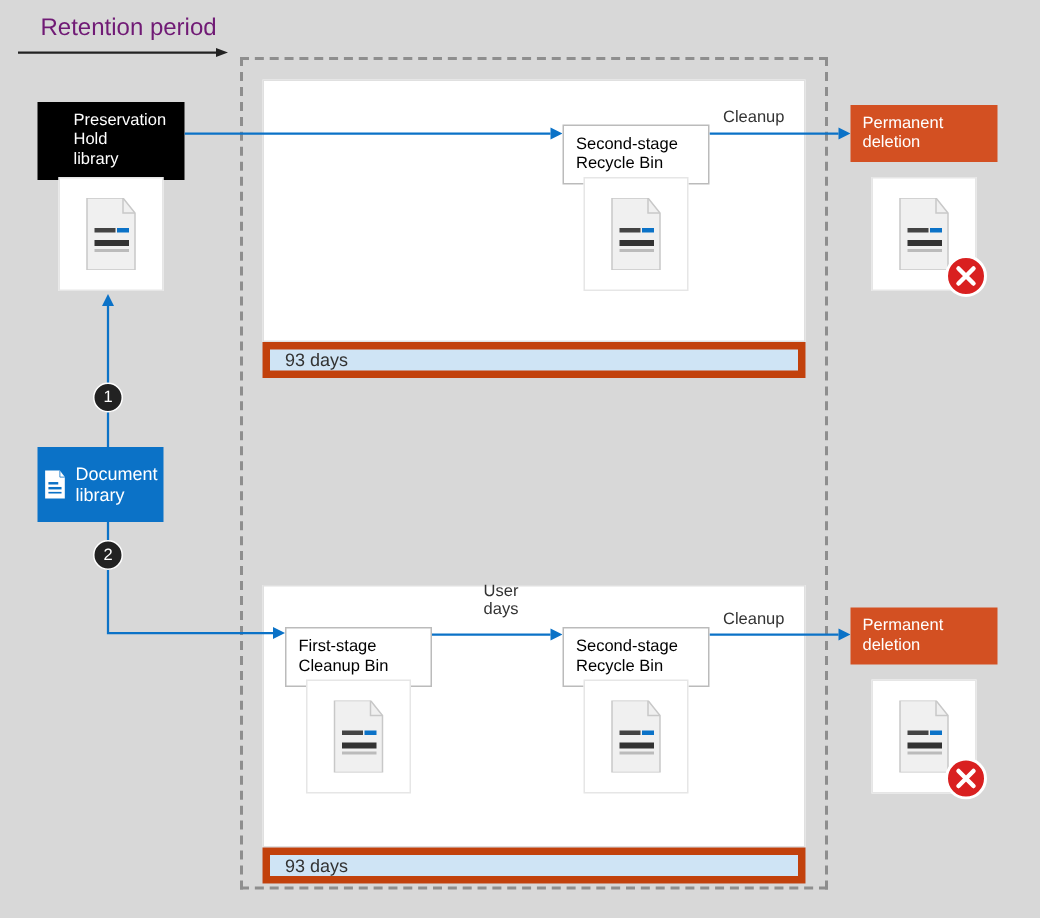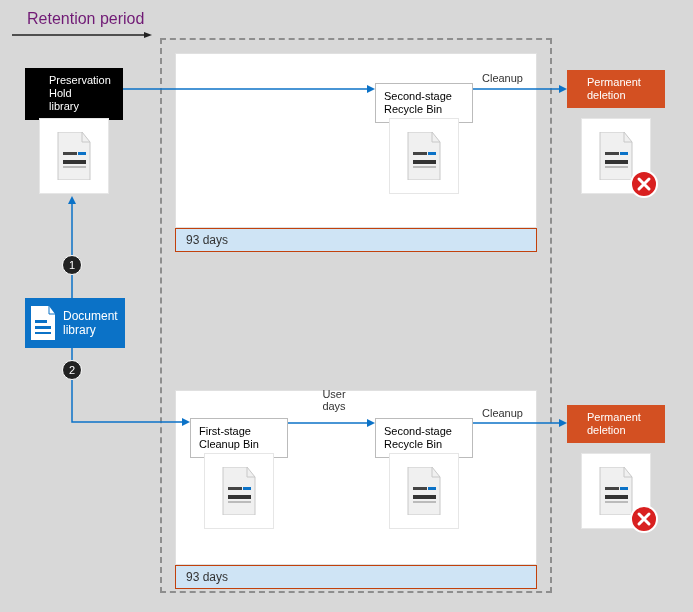--- a/index.html
+++ b/index.html
@@ -24,29 +24,29 @@
       border: 2px dashed #8e8e8e;
       background: transparent;
     }
     .panel { background: #fff; border: 1px solid #e0e0e0; }
     .panel-top { left: 175px; top: 53px; width: 362px; height: 175px; }
     .panel-bot { left: 175px; top: 390px; width: 362px; height: 175px; }
     .duration-bar {
       position: absolute; left: 175px; width: 362px; height: 24px;
       background: #cfe4f5; font-size: 12px; color: #333;
       padding-left: 10px; display: flex; align-items: center;
-      border: 1px solid #c2410c;
+      border: 5px solid #c2410c;
     }
     .dur-top { top: 228px; }
     .dur-bot { top: 565px; }
     .box { background: #000; color: #fff; font-size: 11px; padding: 6px 24px; line-height: 1.2; }
     .box-light { background: #fff; color: #000; border: 1px solid #bbb; font-size: 11px; padding: 6px 8px; line-height: 1.2; margin-top: 13px; }
-    .box-orange { background: #d35022; color: #fff; font-size: 11px; padding: 6px 20px; line-height: 1.2; }
+    .box-orange { background: #d35022; color: #fff; font-size: 11px; padding: 6px 8px; line-height: 1.2; }
     .doc-lib {
-      left: 25px; top: 298px; width: 100px; height: 50px;
+      left: 25px; top: 298px; width: 84px; height: 50px;
       background: #0b72c7; color: #fff; display: flex; align-items: center;
       font-size: 12px; padding: 4px;
     }
     .doc-lib-icon { width: 28px; height: 34px; margin-right: 6px; fill: #fff; }
     .step-bubble {
       width: 20px; height: 20px; border-radius: 50%;
       background: #222; color: #fff; font-size: 11px;
       display: flex; align-items: center; justify-content: center;
       border: 1px solid #fff;
     }

